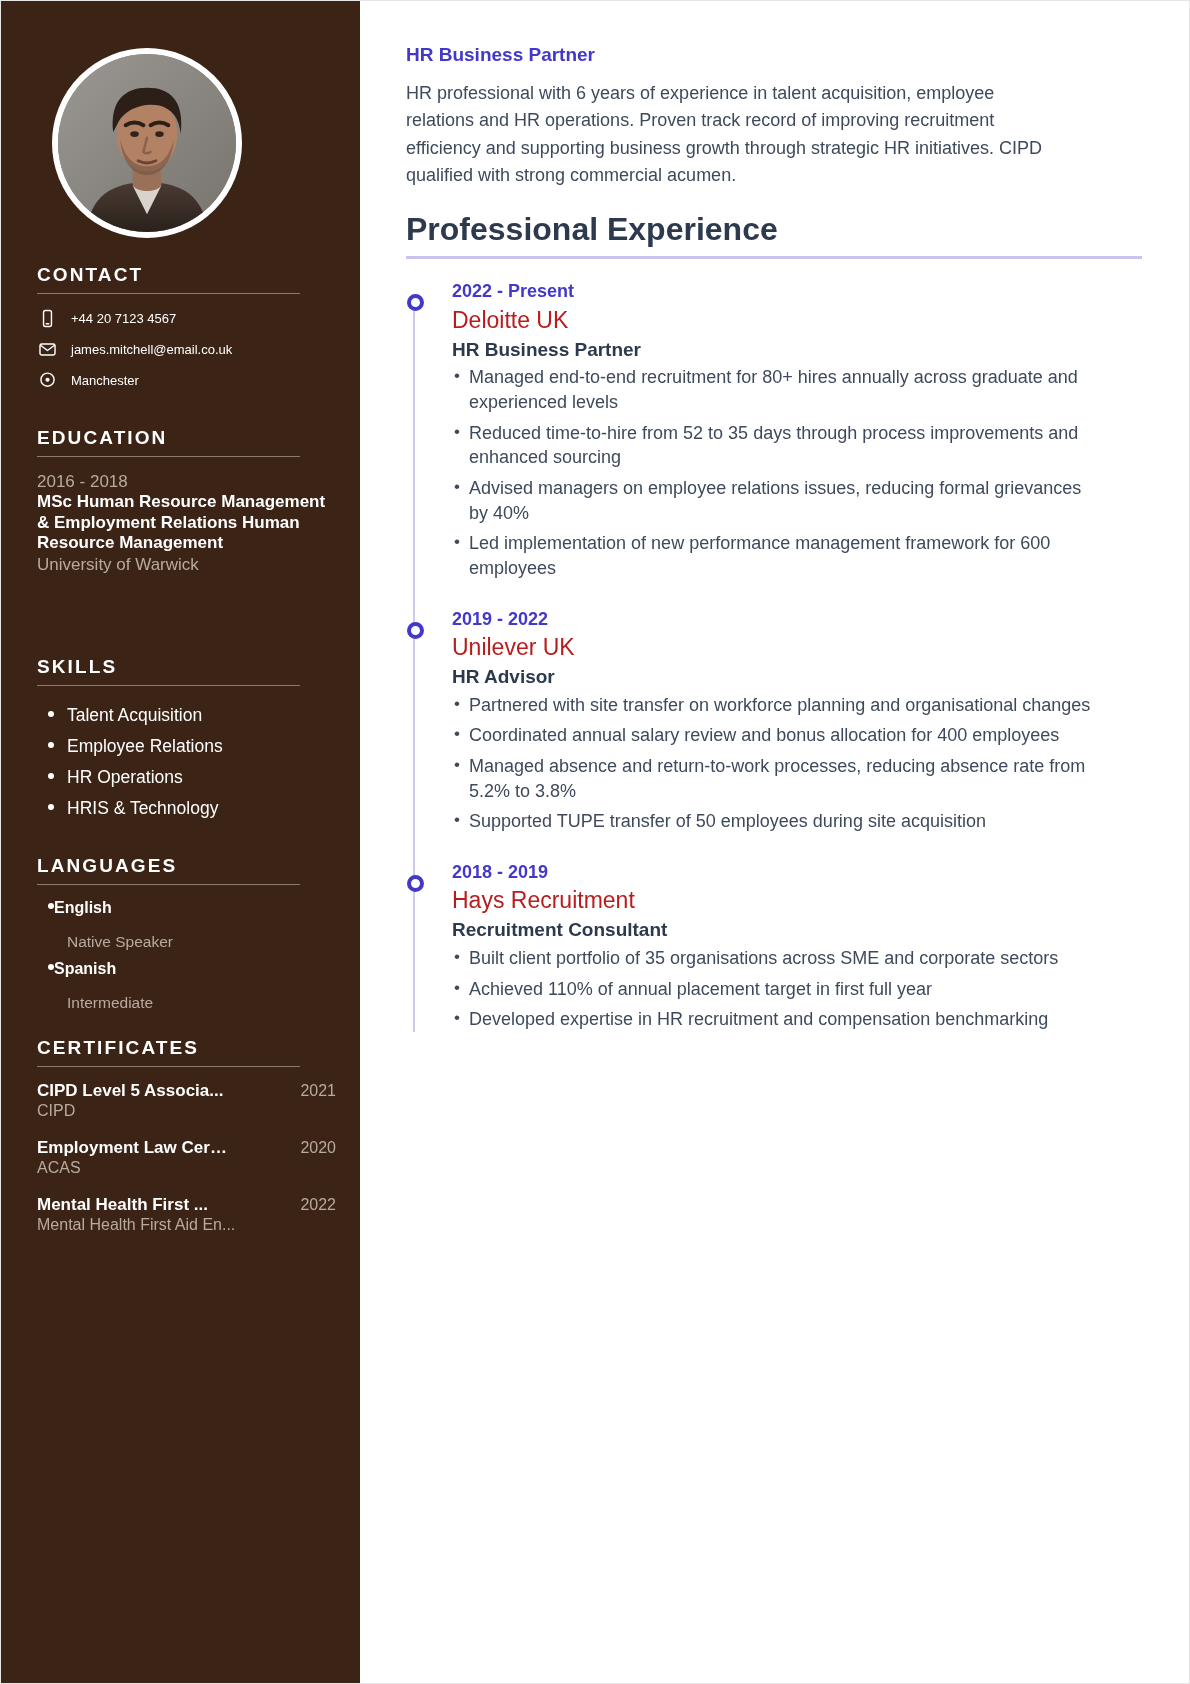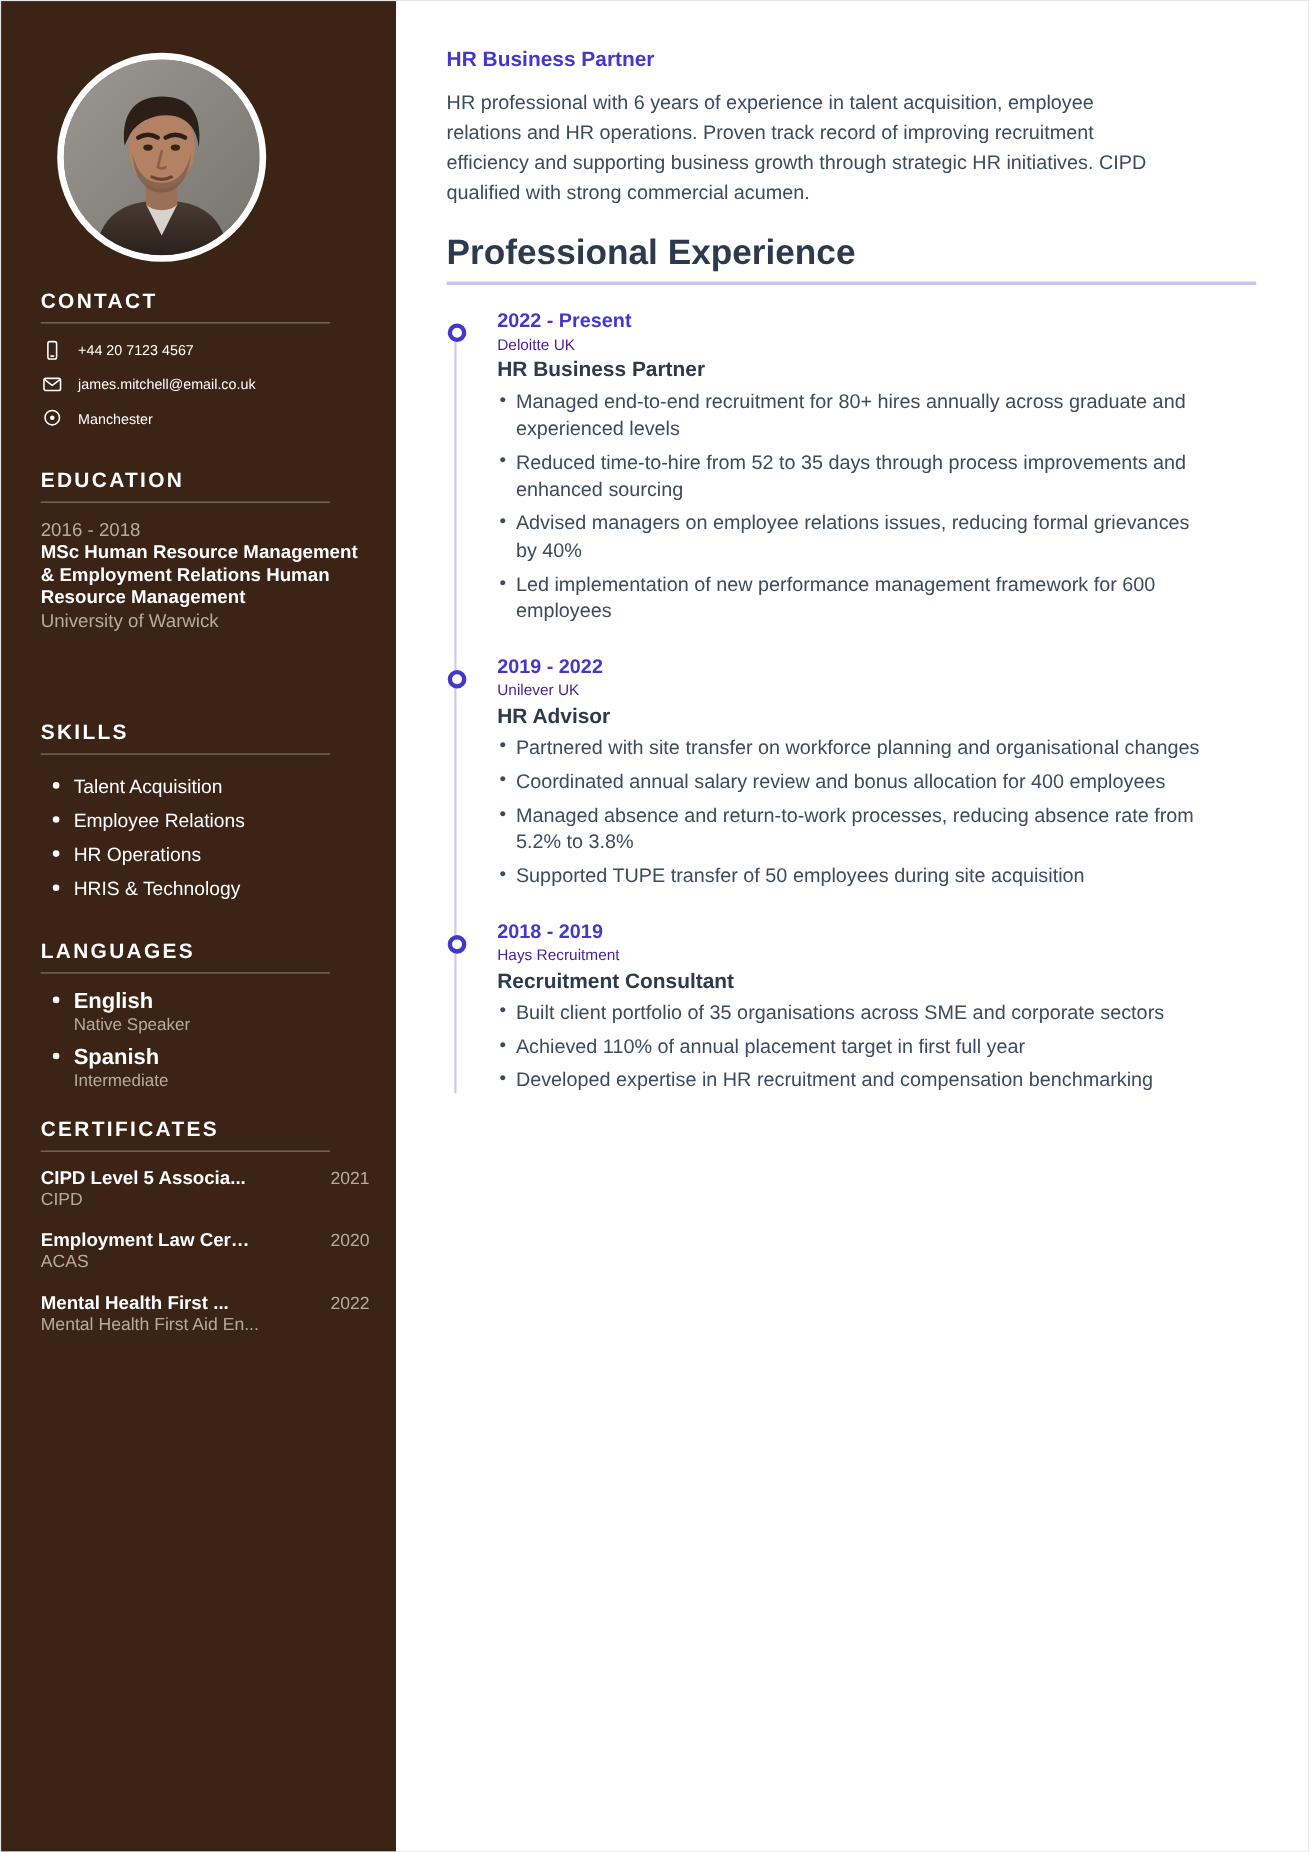--- a/index.html
+++ b/index.html
@@ -91,24 +91,24 @@
     font-size: 17.5px; color: #ffffff; line-height: 1.78;
     padding-left: 11px;
   }
   .dot {
     width: 6px; height: 6px; border-radius: 50%;
     background: #ffffff; flex: 0 0 6px;
     position: relative; top: -4px;
   }
   .lang-li { padding-left: 11px; margin-bottom: 9px; }
   .lang-name {
-    display: flex; align-items: baseline; gap: 13px;
-    font-size: 20px; font-weight: bold; color: #ffffff;
-  }
-  .lang-level { font-size: 15.5px; color: #b9aaa0; padding-left: 19px; margin-top: 1px; }
+    display: flex; align-items: baseline; 
+    font-size: 16px; font-weight: bold; color: #ffffff;
+  }
+  .lang-level { font-size: 15.5px; color: #b9aaa0; padding-left: 19px; margin-top: 16px; }
 
   .cert-item { margin-bottom: 18px; }
   .cert-top { display: flex; align-items: baseline; gap: 8px; }
   .cert-name {
     font-size: 17px; font-weight: bold; color: #ffffff;
     white-space: nowrap; overflow: hidden; text-overflow: ellipsis;
     max-width: 195px;
   }
   .cert-year { font-size: 16px; color: #b9aaa0; margin-left: auto; }
   .cert-issuer {
@@ -164,21 +164,21 @@
   .marker {
     position: absolute;
     left: -45px;
     top: 15px;
     width: 17px; height: 17px;
     border-radius: 50%;
     border: 4px solid #4338ca;
     background: #ffffff;
   }
   .job-years { font-size: 18px; font-weight: bold; color: #4338ca; line-height: 1.35; }
-  .job-company { font-size: 14px; color: #4c1d95; line-height: 1.4; }
+  .job-company { font-size: 23px; color: #b91c1c; line-height: 1.4; }
   .job-title { font-size: 19px; font-weight: bold; color: #2d3a4e; line-height: 1.5; margin-bottom: 1px; }
   .job-bullets { list-style: none; }
   .job-bullets li {
     position: relative;
     padding-left: 17px;
     font-size: 18px;
     color: #3e4a5c;
     line-height: 1.37;
     margin-bottom: 6px;
     max-width: 640px;

